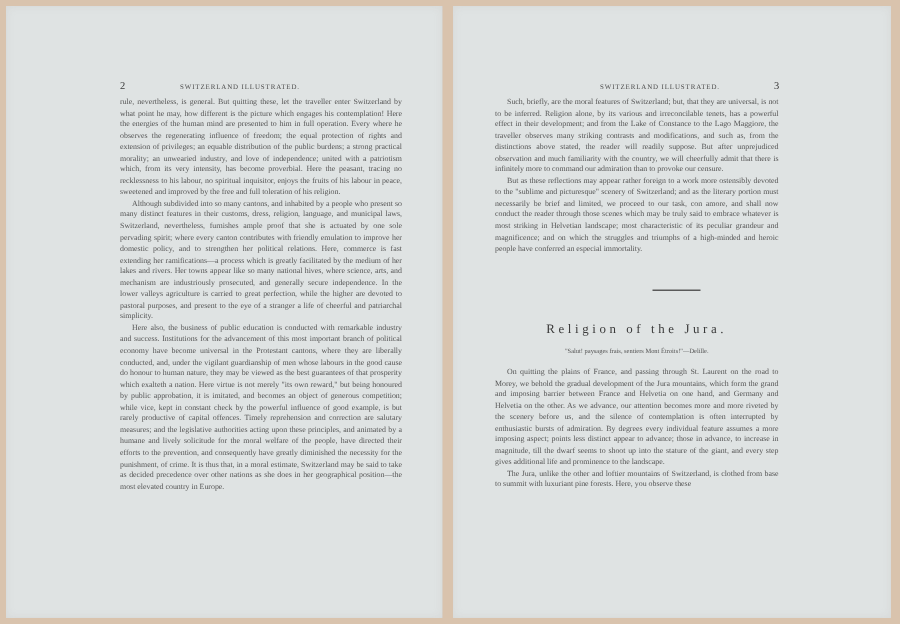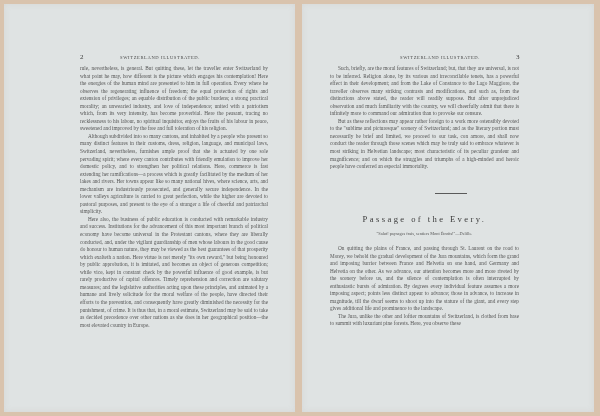--- a/index.html
+++ b/index.html
@@ -58,19 +58,19 @@
 </div>
 
 <div class="page right">
   <div class="head" style="left:98px;">Switzerland Illustrated.</div>
   <div class="pnum" style="left:214px;">3</div>
   <div class="body top">
     <p>Such, briefly, are the moral features of Switzerland; but, that they are universal, is not to be inferred. Religion alone, by its various and irreconcilable tenets, has a powerful effect in their development; and from the Lake of Constance to the Lago Maggiore, the traveller observes many striking contrasts and modifications, and such as, from the distinctions above stated, the reader will readily suppose. But after unprejudiced observation and much familiarity with the country, we will cheerfully admit that there is infinitely more to command our admiration than to provoke our censure.</p>
     <p>But as these reflections may appear rather foreign to a work more ostensibly devoted to the "sublime and picturesque" scenery of Switzerland; and as the literary portion must necessarily be brief and limited, we proceed to our task, con amore, and shall now conduct the reader through those scenes which may be truly said to embrace whatever is most striking in Helvetian landscape; most characteristic of its peculiar grandeur and magnificence; and on which the struggles and triumphs of a high-minded and heroic people have conferred an especial immortality.</p>
   </div>
   <div class="rule"></div>
-  <div class="chap-title">Passage of the Every.</div>
+  <div class="chap-title">Religion of the Jura.</div>
   <div class="epigraph">"Salut! paysages frais, sentiers Mont Étroits!"—Delille.</div>
   <div class="body bottom">
     <p>On quitting the plains of France, and passing through St. Laurent on the road to Morey, we behold the gradual development of the Jura mountains, which form the grand and imposing barrier between France and Helvetia on one hand, and Germany and Helvetia on the other. As we advance, our attention becomes more and more riveted by the scenery before us, and the silence of contemplation is often interrupted by enthusiastic bursts of admiration. By degrees every individual feature assumes a more imposing aspect; points less distinct appear to advance; those in advance, to increase in magnitude, till the dwarf seems to shoot up into the stature of the giant, and every step gives additional life and prominence to the landscape.</p>
     <p>The Jura, unlike the other and loftier mountains of Switzerland, is clothed from base to summit with luxuriant pine forests. Here, you observe these</p>
   </div>
 </div>
 
 </body></html>

